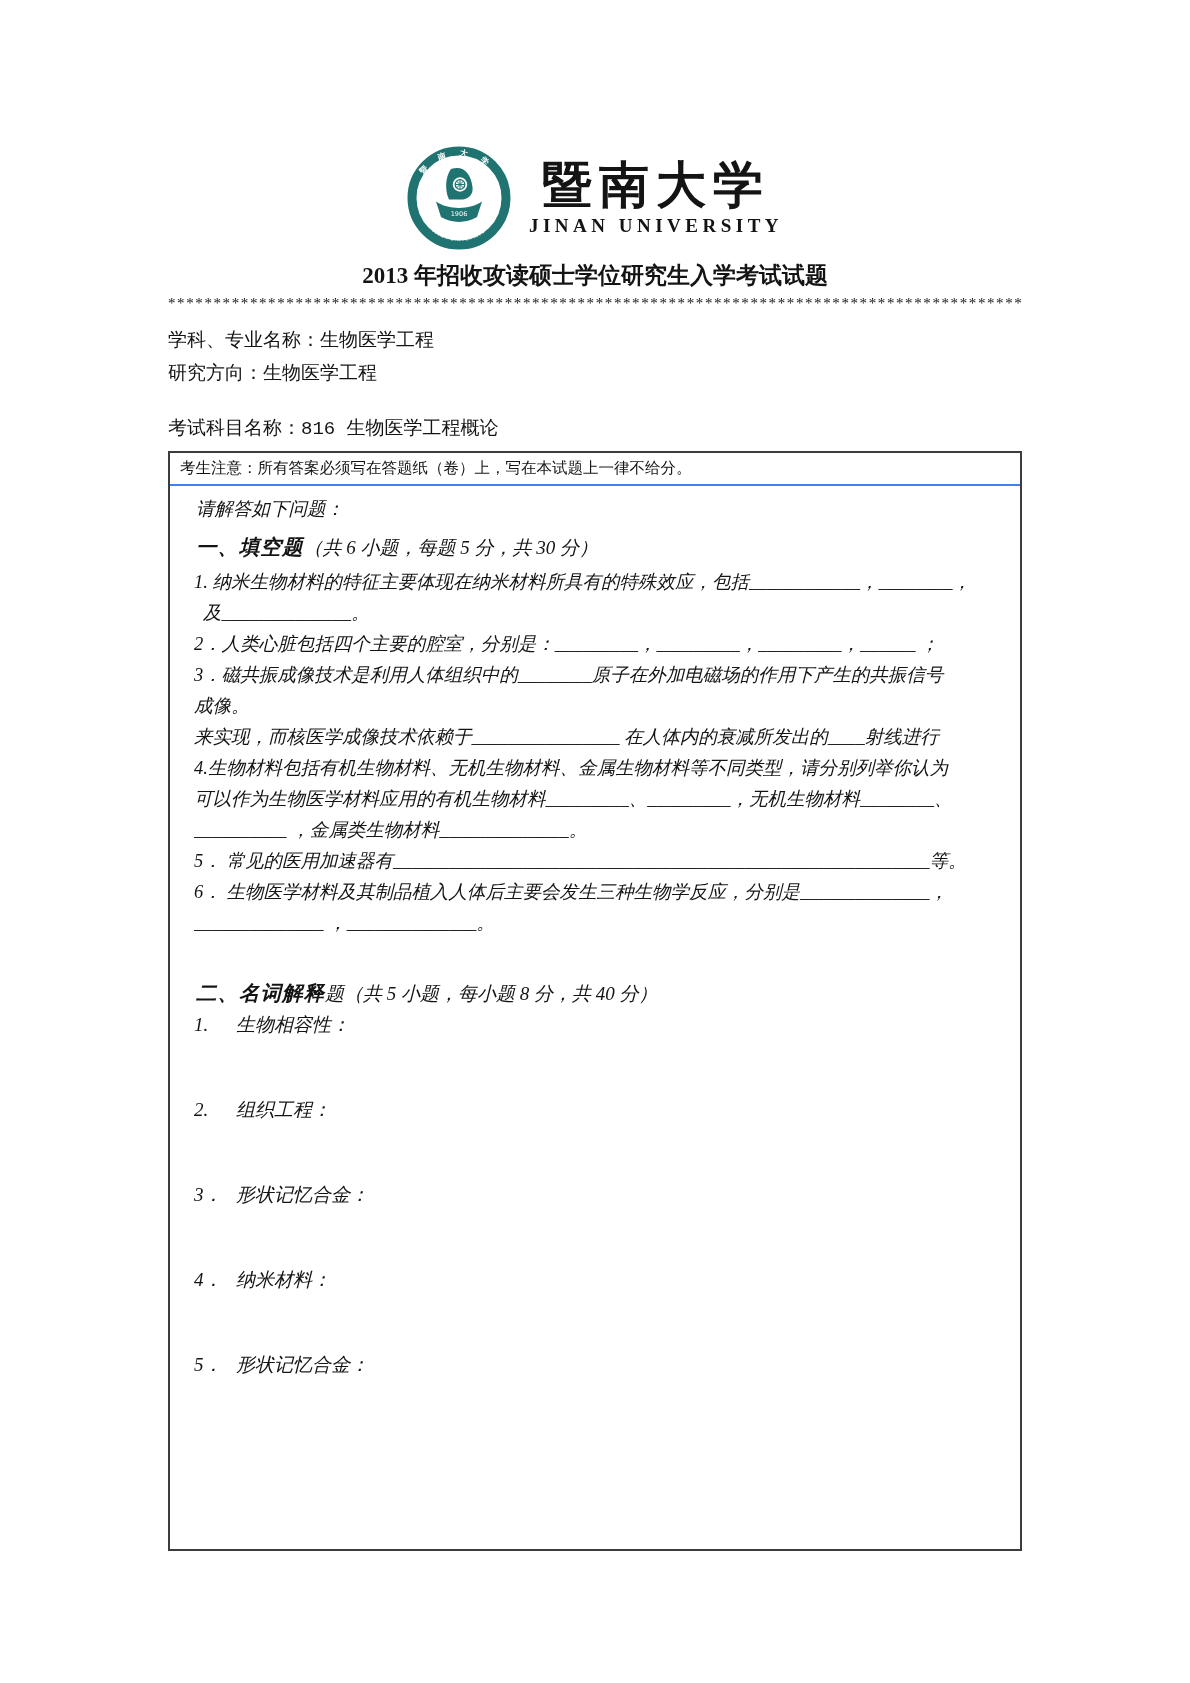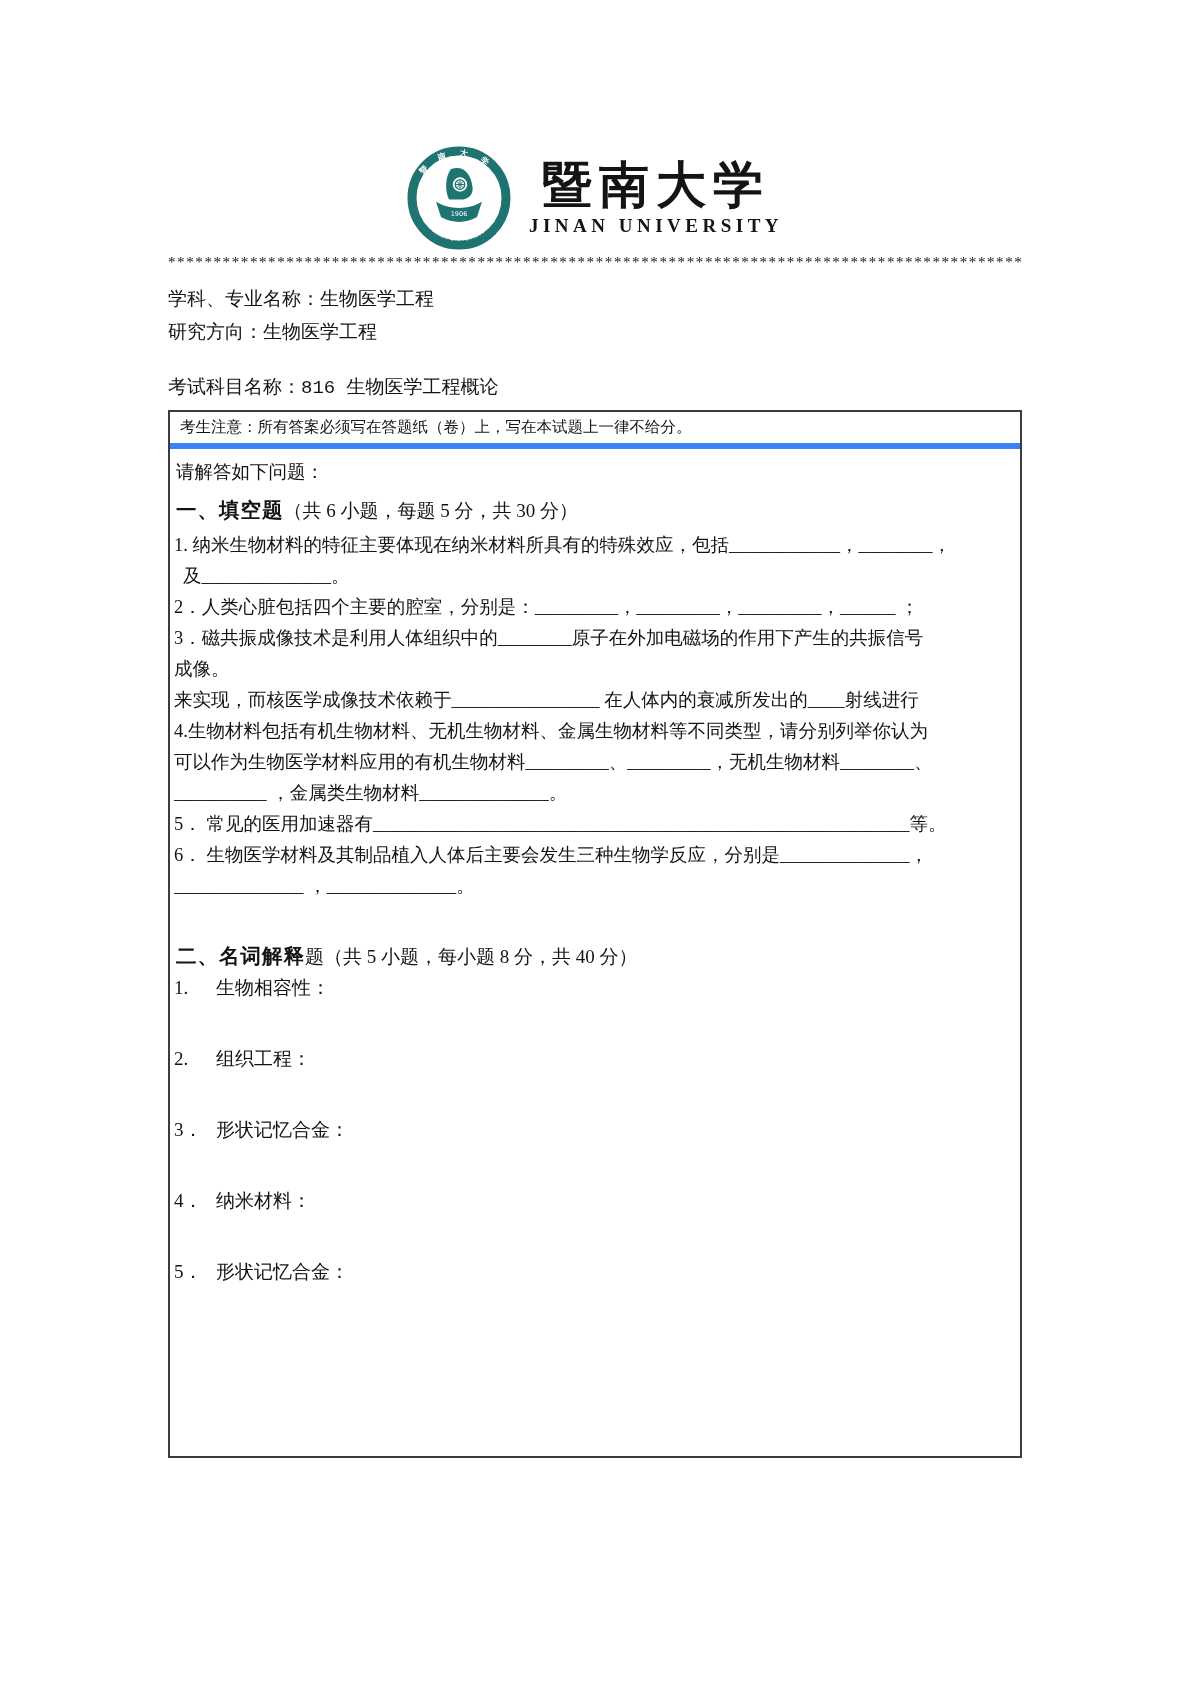--- a/index.html
+++ b/index.html
@@ -15,29 +15,29 @@
   .wm-cn{font-size:50px;font-weight:900;letter-spacing:7px;line-height:1.05;white-space:nowrap;}
   .wm-en{font-size:19px;font-weight:bold;letter-spacing:4.5px;margin-top:3px;white-space:nowrap;}
   .doc-title{margin-top:10px;text-align:center;font-size:23px;font-weight:bold;white-space:nowrap;}
   .stars{margin-top:3px;font-size:15px;letter-spacing:1.6px;white-space:nowrap;overflow:hidden;width:100%;line-height:18px;}
   .meta{font-size:19px;line-height:24px;font-family:Liberation Mono, monospace;}
   .meta-1{margin-top:17px;}
   .meta-2{margin-top:9px;}
   .meta-course{margin-top:31px;}
   
   .exam-box{margin-top:10px;border:2px solid #3c3c3c;}
-  .notice{font-size:15.5px;line-height:20px;padding:5px 10px 6px 10px;border-bottom:6px solid #3b82f6;}
-  .content{padding:8px 10px 172px 4px;}
+  .notice{font-size:15.5px;line-height:20px;padding:5px 10px 6px 10px;border-bottom:2px solid #3b82f6;}
+  .content{padding:8px 10px 172px 24px;font-style:italic;}
   .intro{font-size:18.5px;margin:2px 0 0 2px;line-height:26px;}
   .sec-head{margin:10px 0 4px 2px;font-size:19px;line-height:30px;white-space:nowrap;}
   .sec-bold{font-weight:bold;font-size:20.5px;letter-spacing:1px;}
   .fill-line{font-size:18.5px;line-height:31px;white-space:nowrap;overflow:hidden;}
   .fill-indent{padding-left:9px;}
   .sec-head-2{margin-top:39px;}
-  .term-row{font-size:19px;line-height:24px;margin-top:47px;white-space:nowrap;}
+  .term-row{font-size:19px;line-height:24px;margin-top:61px;white-space:nowrap;}
   .term-first{margin-top:3px;}
   .term-num{display:inline-block;min-width:42px;}
 </style>
 </head>
 <body>
 
 <div class="page">
 
   <div class="logo-row">
     <svg class="seal" viewBox="0 0 104 104" aria-hidden="true">
@@ -60,20 +60,21 @@
         <path d="M29,55.5 C41,64 63,64 75,55.5 L70,71 C58,77.5 46,77.5 34,71 Z"></path>
       </g>
       <text x="52" y="69.5" font-size="6.5" fill="#ffffff" text-anchor="middle" font-family="'DejaVu Sans',sans-serif">1906</text>
     </svg>
     <div class="wordmark">
       <div class="wm-cn">暨南大学</div>
       <div class="wm-en">JINAN UNIVERSITY</div>
     </div>
   </div>
 
+  <div class="doc-title">2013 年招收攻读硕士学位研究生入学考试试题</div>
 
   <div class="stars">************************************************************************************************</div>
 
   <div class="meta meta-1">学科、专业名称：生物医学工程</div>
   <div class="meta meta-2">研究方向：生物医学工程</div>
   <div class="meta meta-course">考试科目名称：816 生物医学工程概论</div>
 
   <div class="exam-box">
     <div class="notice">考生注意：所有答案必须写在答题纸（卷）上，写在本试题上一律不给分。</div>
     <div class="content">

